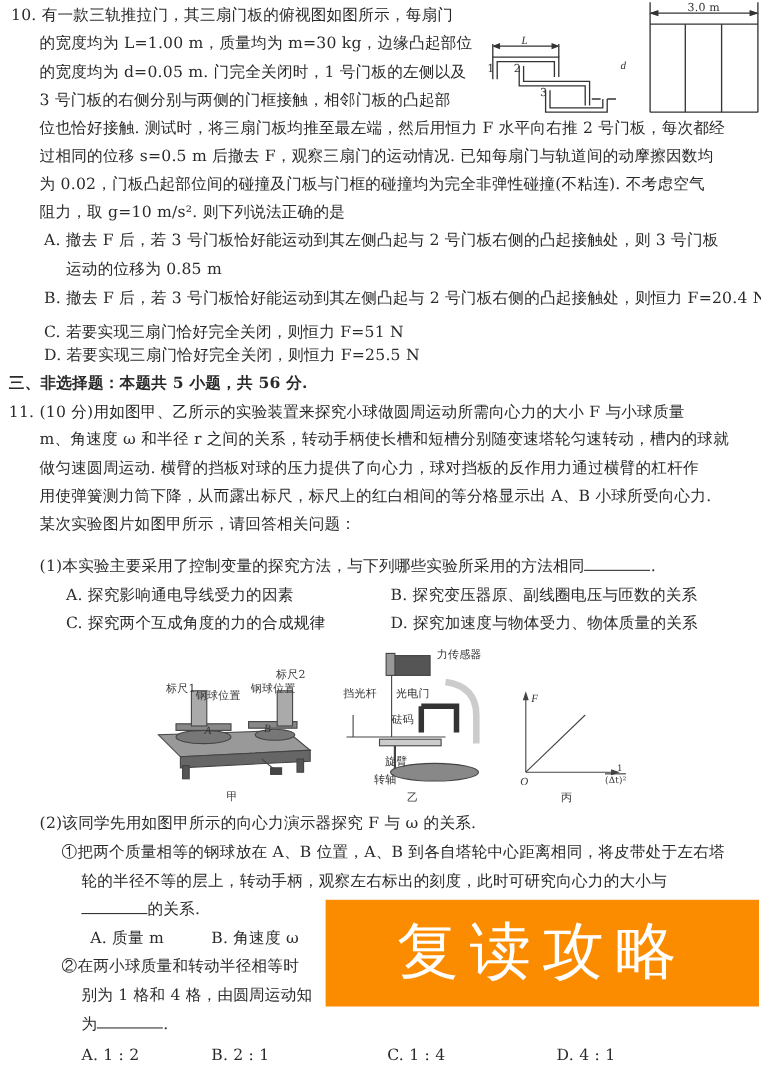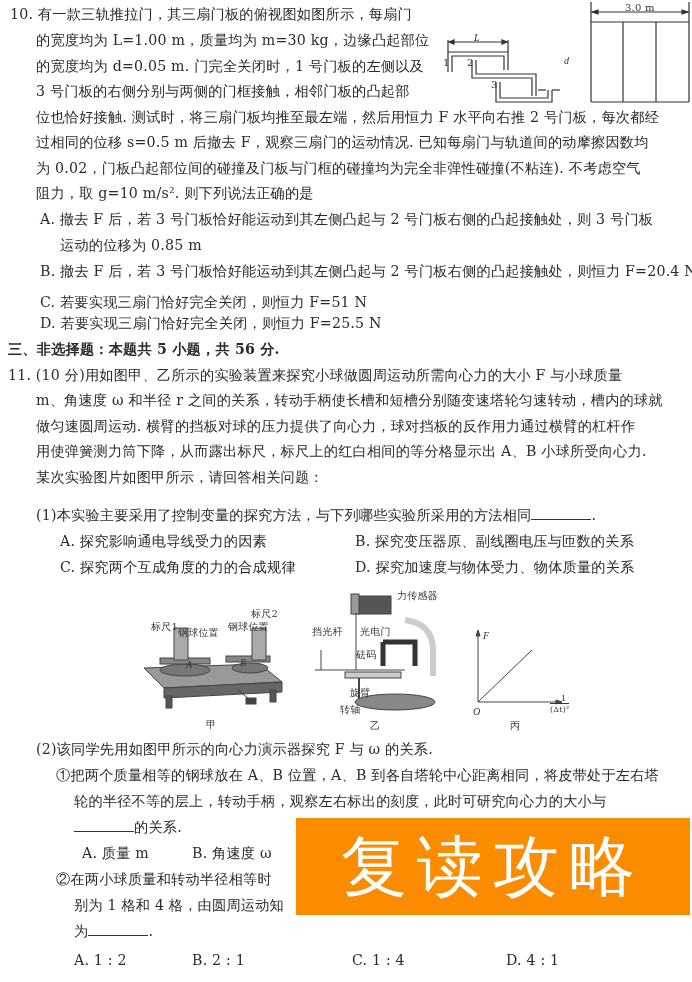--- a/index.html
+++ b/index.html
@@ -14,21 +14,21 @@
     .page { position: absolute; left: 0; top: 0; width: 692px; height: 982px; }
     .line { position: absolute; white-space: nowrap; line-height: 20px; }
     .i { font-style: italic; font-family: "Liberation Serif", serif; }
     .blank { display: inline-block; width: 60px; border-bottom: 1px solid #333; height: 14px; vertical-align: baseline; }
     .section-head { font-weight: bold; }
     .fig-label { position: absolute; font-size: 10px; line-height: 11px; white-space: nowrap; color: #333; }
     .banner {
       position: absolute; left: 296px; top: 818px; width: 394px; height: 97px;
       background: #fb8c00; color: #ffffff;
       font-family: Liberation Serif, serif;
-      font-size: 66px; line-height: 97px; text-align: center; letter-spacing: 10px;
+      font-size: 56px; line-height: 97px; text-align: center; letter-spacing: 10px;
     }
     svg { position: absolute; overflow: visible; }
   </style>
 </head>
 <body>
 
 <div class="page">
 
   <div>
     <div class="line" style="left:10px;top:4px;">10. 有一款三轨推拉门，其三扇门板的俯视图如图所示，每扇门</div>

